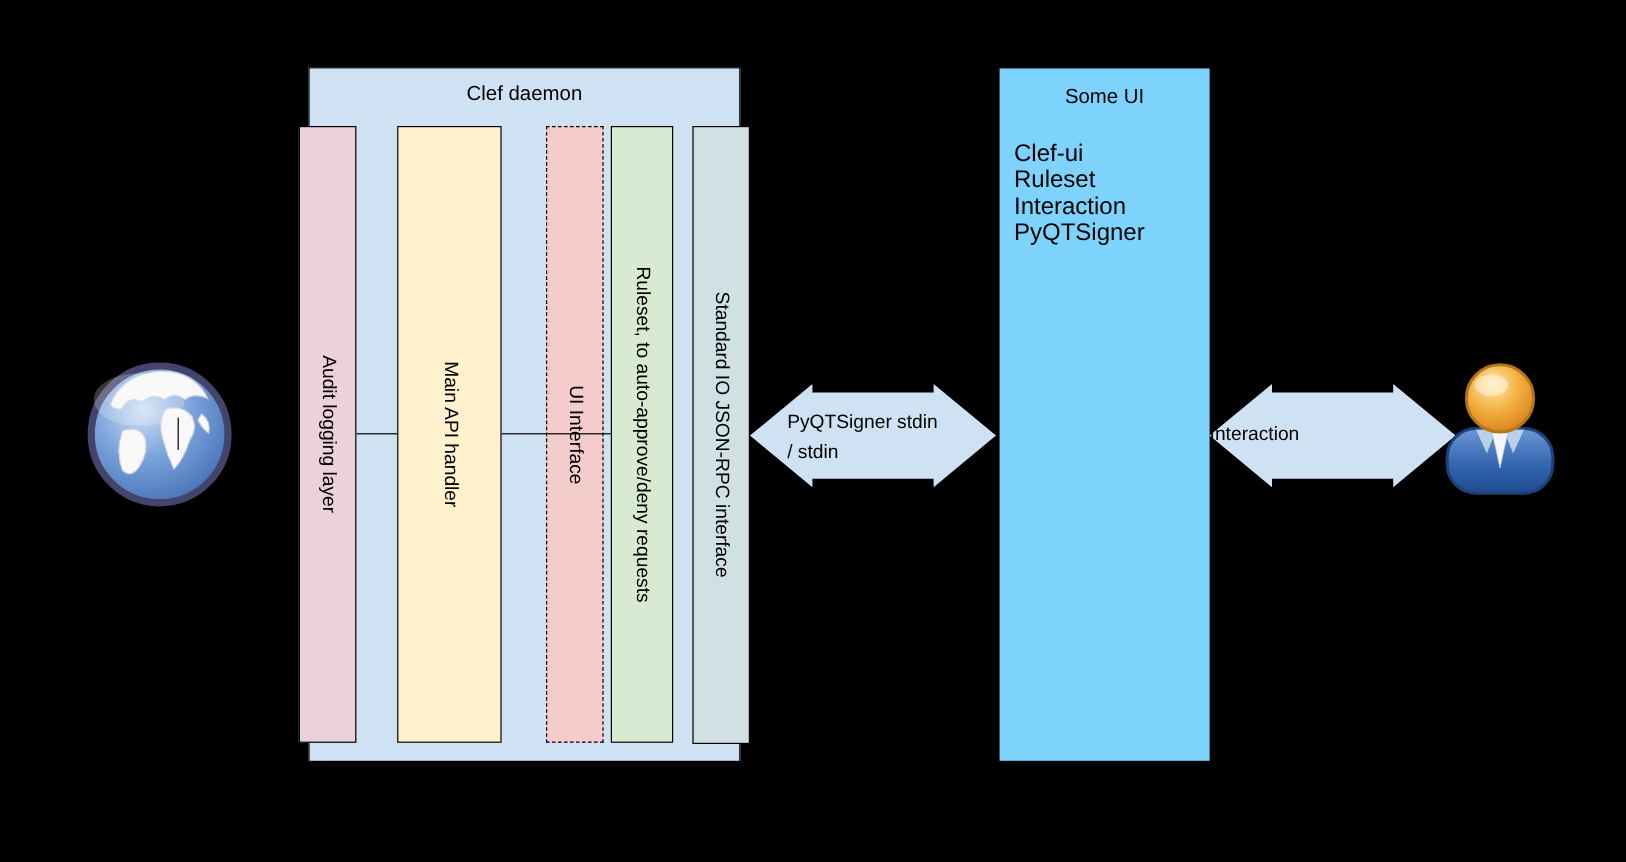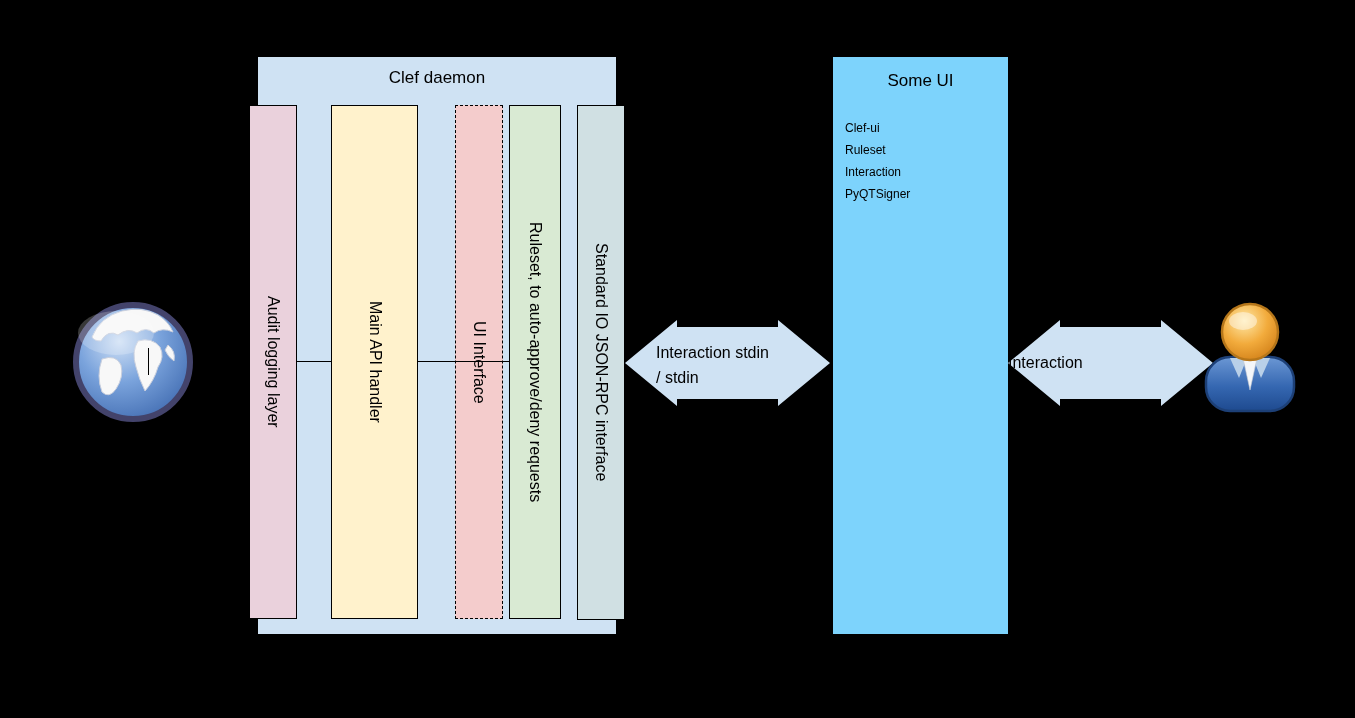--- a/index.html
+++ b/index.html
@@ -53,21 +53,21 @@
   .arrow-right-label {
     position:absolute; left:1008px; top:306px; width:205px; text-align:left;
     font-size:16px; z-index:2;
   }
   
   .someui-box {
     position:absolute; left:833px; top:9px; width:175px; height:577px;
     background:#7dd3fc; z-index:1; box-sizing:border-box;
   }
   .someui-title { margin-top:14px; text-align:center; font-size:17px; }
-  .someui-list { margin:26px 0 0 12px; font-size:12px; line-height:22px; }
+  .someui-list { margin:26px 0 0 12px; font-size:20px; line-height:22px; }
 </style>
 </head>
 <body>
 
 <div class="stage">
 
   <svg class="globe-svg" viewBox="0 0 126 126">
     <defs>
       <radialGradient id="gOcean" cx="38%" cy="32%" r="80%">
         <stop offset="0%" stop-color="#cfe0f5"></stop>
@@ -104,21 +104,21 @@
     <span class="bar-label">Ruleset, to auto-approve/deny requests</span>
   </div>
   <div class="bar bar-stdio">
     <span class="bar-label">Standard IO JSON-RPC interface</span>
   </div>
 
   <svg class="arrow-svg arrow-mid" viewBox="0 0 205 86">
     <polygon points="0,43 52,0 52,7 153,7 153,0 205,43 153,86 153,79 52,79 52,86" fill="#cfe2f3"></polygon>
   </svg>
   <div class="arrow-mid-label">
-    <div>Interaction stdin</div>
+    <div>PyQTSigner stdin</div>
     <div>/ stdin</div>
   </div>
 
   <div class="someui-box">
     <div class="someui-title">Some UI</div>
     <div class="someui-list">
       <div>Clef-ui</div>
       <div>Ruleset</div>
       <div>Interaction</div>
       <div>PyQTSigner</div>

